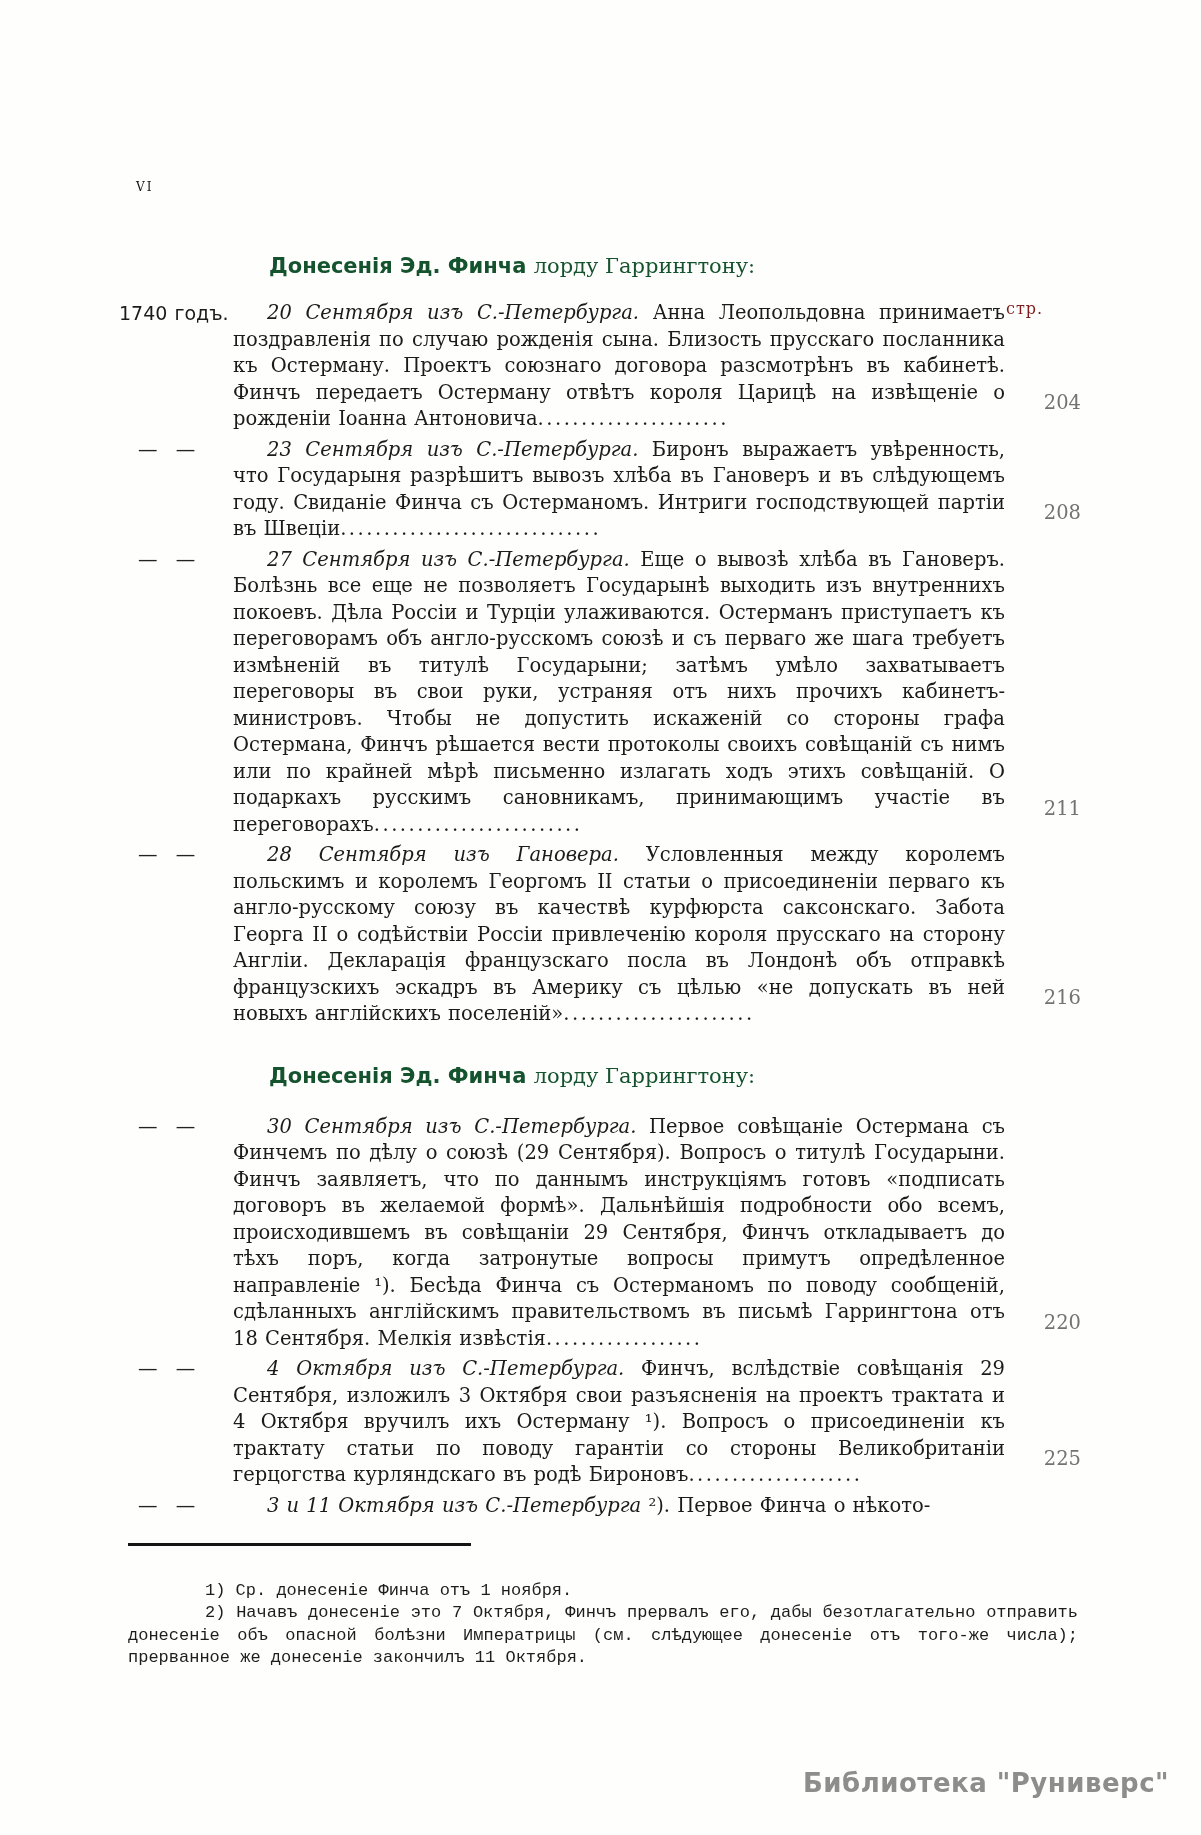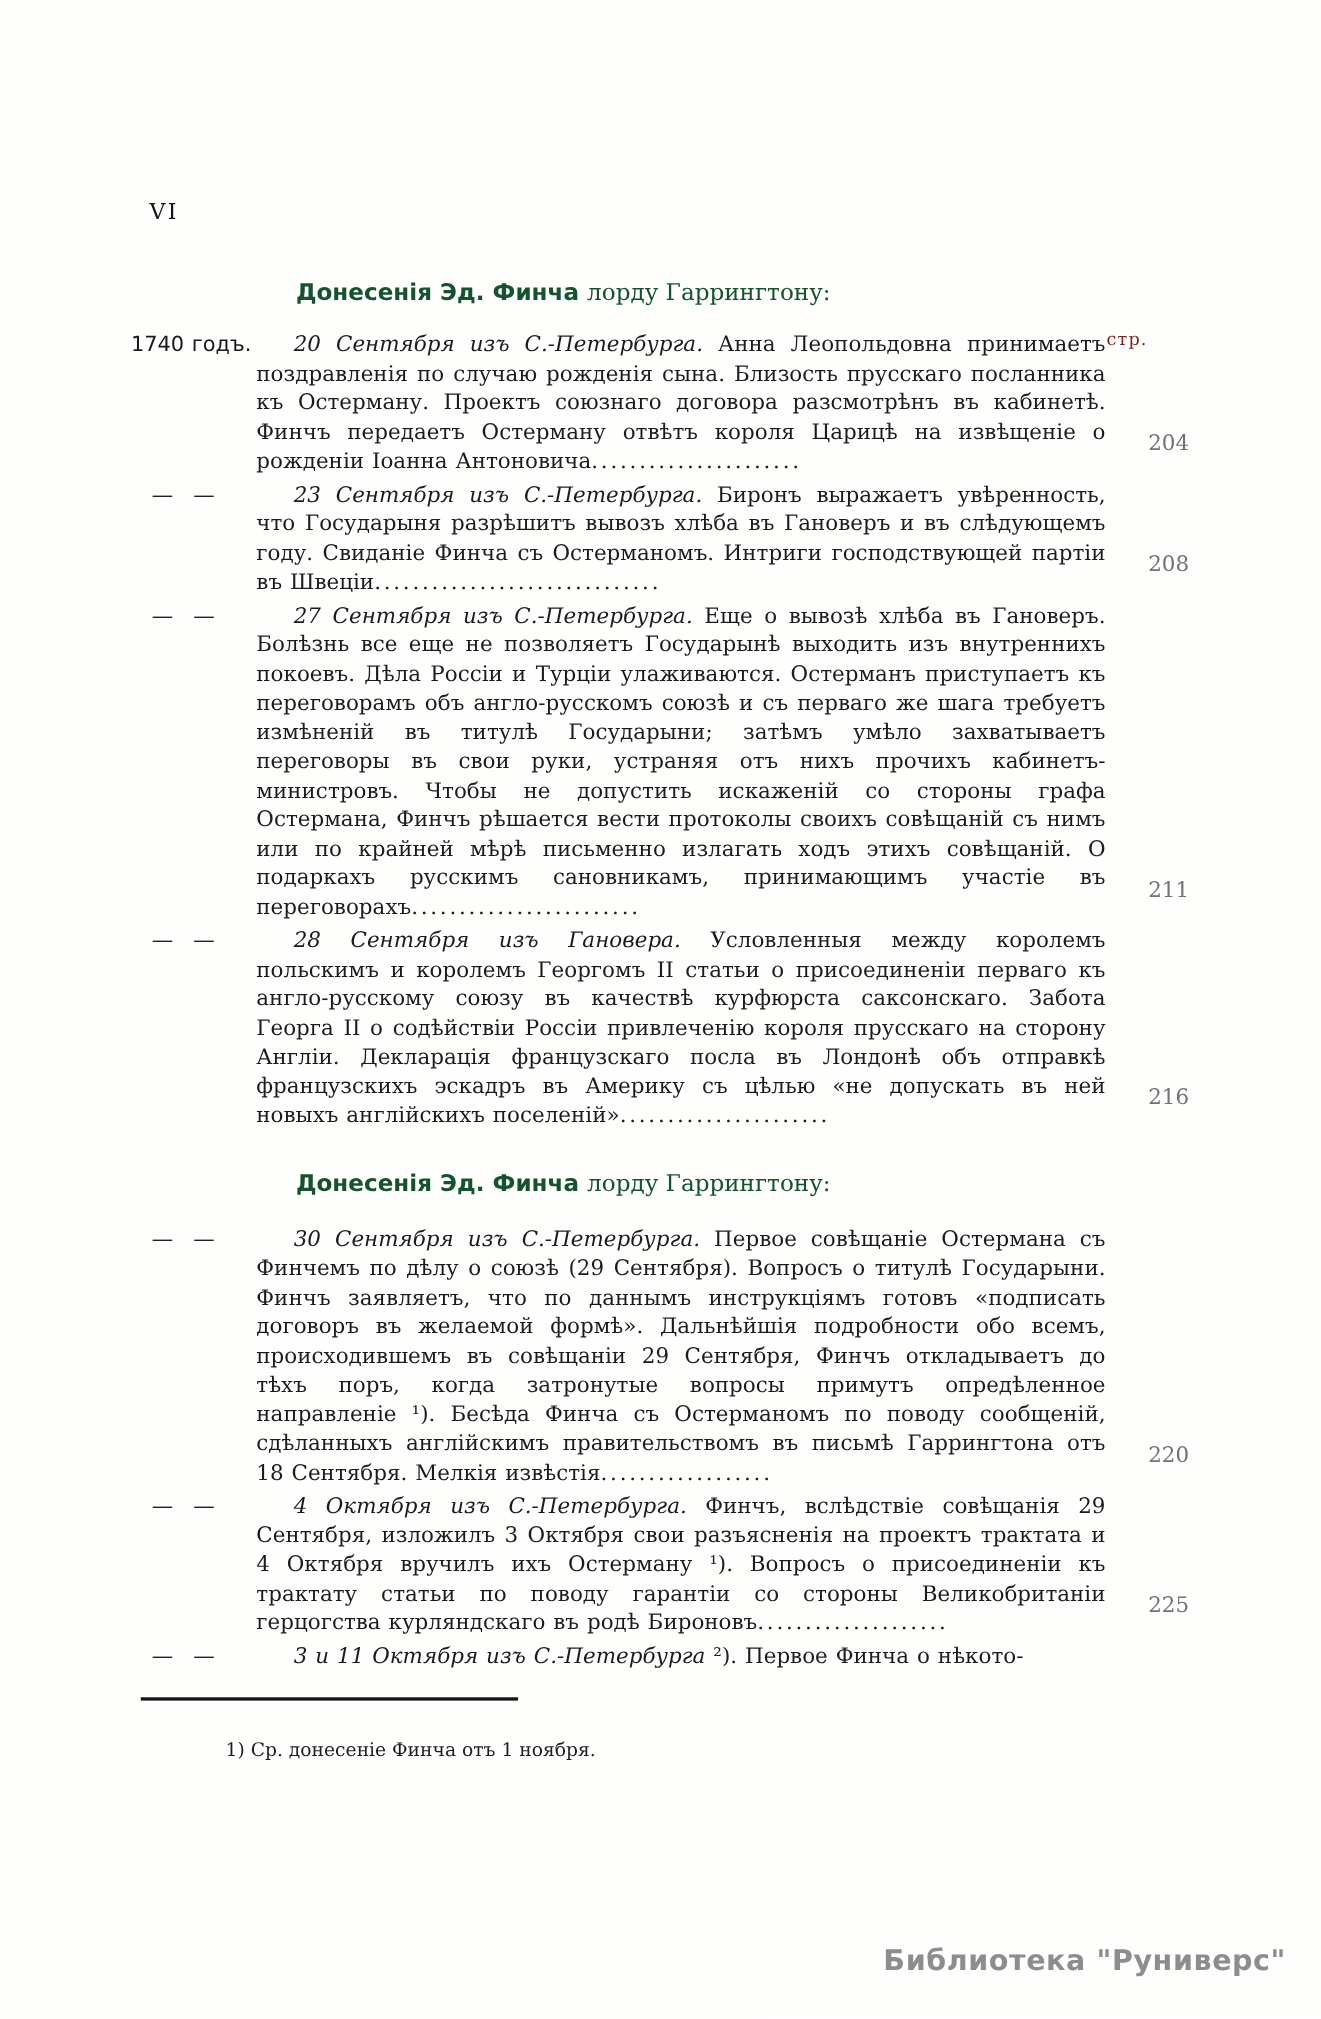--- a/index.html
+++ b/index.html
@@ -1,34 +1,34 @@
 <!DOCTYPE html>
 <html><head>
 <meta charset="utf-8">
 <style>
   html,body{margin:0;padding:0;background:#ffffff;}
   .page{position:relative;width:1201px;height:1835px;background:#fefefdl;background-color:#fefefd;overflow:hidden;
         font-family:"DejaVu Serif",serif;color:#1b1b1b;}
-  .folio{position:absolute;left:136px;top:180px;font-size:20px;letter-spacing:2px;color:#141414;}
+  .folio{position:absolute;left:136px;top:180px;font-size:12px;letter-spacing:2px;color:#141414;}
   .col-header{position:absolute;left:1006px;top:299px;font-size:16px;letter-spacing:1px;color:#7f1d1d;}
   .content{position:absolute;left:233px;top:254px;width:772px;}
   .heading{margin:36px 0 26px 36px;font-family:"DejaVu Sans",sans-serif;font-weight:bold;font-size:21px;color:#14532d;}
   .heading:first-child{margin-top:0;margin-bottom:22px;}
   .heading-rest{font-family:"DejaVu Serif",serif;font-weight:normal;font-size:21px;}
   .entry{position:relative;margin:0 0 4px 0;text-align:justify;font-size:19.5px;line-height:26.5px;word-spacing:1px;}
   .marker{position:absolute;top:0;}
   .marker-year{left:-114px;font-family:"DejaVu Sans",sans-serif;font-weight:normal;font-size:19px;white-space:nowrap;}
   .marker-ditto{left:-95px;word-spacing:12px;white-space:nowrap;color:#222;}
   .date{font-style:italic;margin-left:34px;}
   .after-date{font-style:normal;}
   .dots{letter-spacing:2.5px;}
   .pageno{position:absolute;right:-76px;bottom:16px;font-size:19.5px;color:#737373;}
   .fn-rule{position:absolute;left:128px;top:1543px;width:343px;height:3px;background:#151515;}
   .footnotes{position:absolute;left:128px;top:1580px;width:950px;font-size:17px;line-height:22.4px;text-align:justify;color:#1d1d1d;}
-  .fn{margin:0;text-indent:77px;}
+  .fn{margin:0;text-indent:77px;font-family:Liberation Mono, monospace;}
   .watermark{position:absolute;left:803px;top:1768px;font-family:"DejaVu Sans",sans-serif;font-weight:bold;
              font-size:26px;color:#8d8d8d;letter-spacing:0.5px;}
 </style>
 </head>
 <body>
 
 <div class="page">
   <div class="folio">VI</div>
   <div class="col-header">стр.</div>
 
@@ -40,16 +40,17 @@
       <p class="entry"><span class="marker marker-ditto">— —</span><span class="date">28 Сентября изъ Гановера.</span> <span class="body-text">Условленныя между королемъ польскимъ и королемъ Георгомъ II статьи о присоединеніи перваго къ англо-русскому союзу въ качествѣ курфюрста саксонскаго. Забота Георга II о содѣйствіи Россіи привлеченію короля прусскаго на сторону Англіи. Декларація французскаго посла въ Лондонѣ объ отправкѣ французскихъ эскадръ въ Америку съ цѣлью «не допускать въ ней новыхъ англійскихъ поселеній»</span><span class="dots">......................</span><span class="pageno">216</span></p>
       <div class="heading"><span class="heading-bold">Донесенія Эд. Финча</span> <span class="heading-rest">лорду Гаррингтону:</span></div>
       <p class="entry"><span class="marker marker-ditto">— —</span><span class="date">30 Сентября изъ С.-Петербурга.</span> <span class="body-text">Первое совѣщаніе Остермана съ Финчемъ по дѣлу о союзѣ (29 Сентября). Вопросъ о титулѣ Государыни. Финчъ заявляетъ, что по даннымъ инструкціямъ готовъ «подписать договоръ въ желаемой формѣ». Дальнѣйшія подробности обо всемъ, происходившемъ въ совѣщаніи 29 Сентября, Финчъ откладываетъ до тѣхъ поръ, когда затронутые вопросы примутъ опредѣленное направленіе ¹). Бесѣда Финча съ Остерманомъ по поводу сообщеній, сдѣланныхъ англійскимъ правительствомъ въ письмѣ Гаррингтона отъ 18 Сентября. Мелкія извѣстія</span><span class="dots">..................</span><span class="pageno">220</span></p>
       <p class="entry"><span class="marker marker-ditto">— —</span><span class="date">4 Октября изъ С.-Петербурга.</span> <span class="body-text">Финчъ, вслѣдствіе совѣщанія 29 Сентября, изложилъ 3 Октября свои разъясненія на проектъ трактата и 4 Октября вручилъ ихъ Остерману ¹). Вопросъ о присоединеніи къ трактату статьи по поводу гарантіи со стороны Великобританіи герцогства курляндскаго въ родѣ Бироновъ</span><span class="dots">....................</span><span class="pageno">225</span></p>
       <p class="entry"><span class="marker marker-ditto">— —</span><span class="date">3 и 11 Октября изъ С.-Петербурга</span> <span class="after-date">²).</span> <span class="body-text">Первое Финча о нѣкото-</span></p>
     </div>
 
   <div class="fn-rule"></div>
   <div class="footnotes">
     <p class="fn">1) Ср. донесеніе Финча отъ 1 ноября.</p>
+    <p class="fn">2) Начавъ донесеніе это 7 Октября, Финчъ прервалъ его, дабы безотлагательно отправить донесеніе объ опасной болѣзни Императрицы (см. слѣдующее донесеніе отъ того-же числа); прерванное же донесеніе закончилъ 11 Октября.</p>
   </div>
 
   <div class="watermark">Библиотека "Руниверс"</div>
 </div>
 
 </body></html>

